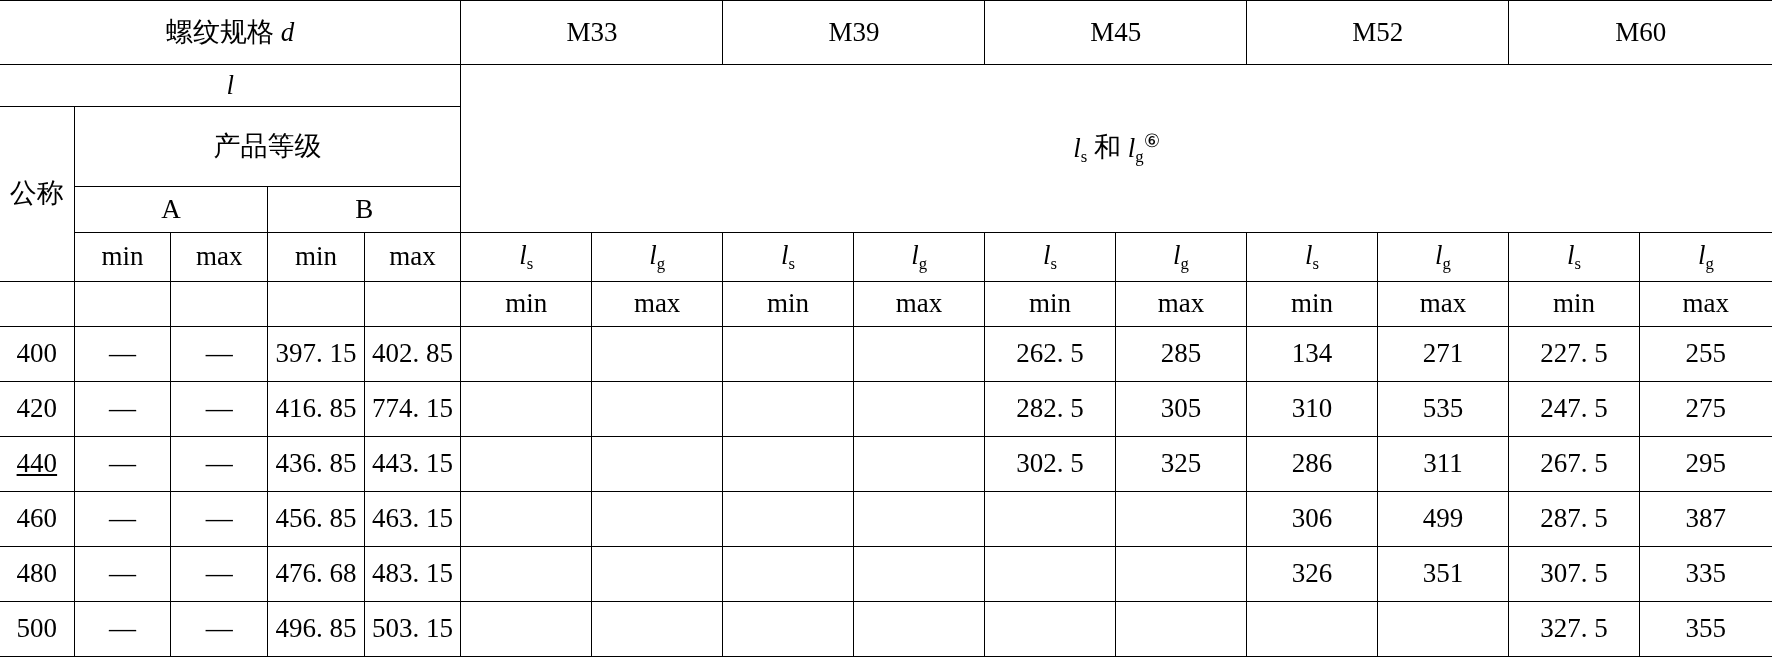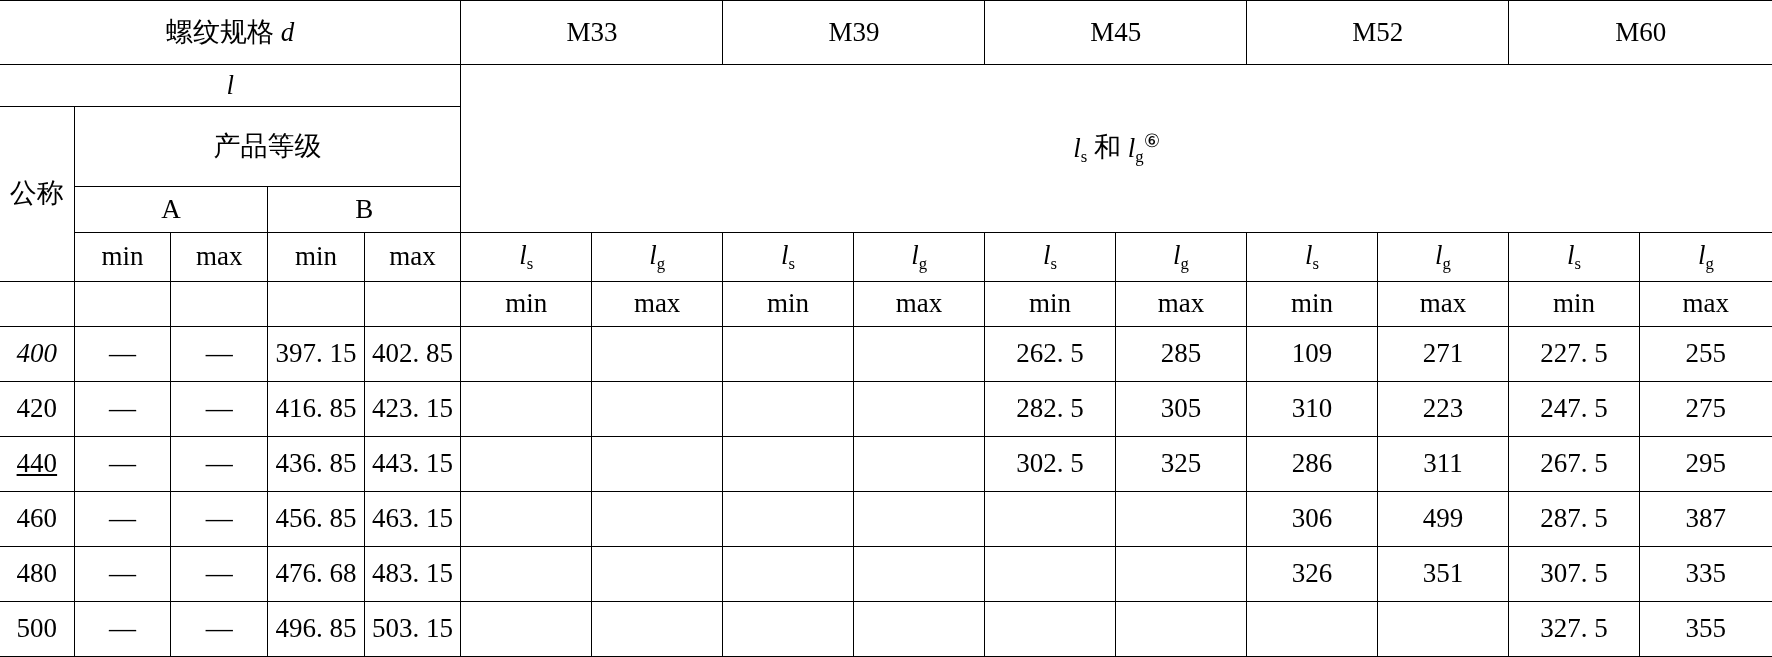--- a/index.html
+++ b/index.html
@@ -167,51 +167,51 @@
     <td class="small" style="border-top:none;"><span>max</span></td>
     <td class="small" style="border-top:none;"><span>min</span></td>
     <td class="small" style="border-top:none;"><span>max</span></td>
     <td class="small" style="border-top:none;"><span>min</span></td>
     <td class="small" style="border-top:none;"><span>max</span></td>
     <td class="small" style="border-top:none;"><span>min</span></td>
     <td class="small no-right" style="border-top:none;"><span>max</span></td>
   </tr>
 
   <tr>
-    <td class="no-left" style="height:54px;font-style:italic;"><span>400</span></td>
+    <td class="no-left" style="height:54px;"><span>400</span></td>
     <td class="dash"><span>—</span></td>
     <td class="dash"><span>—</span></td>
     <td><span>397. 15</span></td>
     <td><span>402. 85</span></td>
     <td><span></span></td>
     <td><span></span></td>
     <td><span></span></td>
     <td><span></span></td>
     <td><span>262. 5</span></td>
     <td><span>285</span></td>
-    <td><span>109</span></td>
+    <td><span>134</span></td>
     <td><span>271</span></td>
     <td><span>227. 5</span></td>
     <td class="no-right"><span>255</span></td>
   </tr>
 
   <tr>
     <td class="no-left" style="height:54px;"><span>420</span></td>
     <td class="dash"><span>—</span></td>
     <td class="dash"><span>—</span></td>
     <td><span>416. 85</span></td>
-    <td><span>423. 15</span></td>
+    <td><span>774. 15</span></td>
     <td><span></span></td>
     <td><span></span></td>
     <td><span></span></td>
     <td><span></span></td>
     <td><span>282. 5</span></td>
     <td><span>305</span></td>
     <td><span>310</span></td>
-    <td><span>223</span></td>
+    <td><span>535</span></td>
     <td><span>247. 5</span></td>
     <td class="no-right"><span>275</span></td>
   </tr>
 
   <tr>
     <td class="no-left" style="height:54px;text-decoration:underline;"><span>440</span></td>
     <td class="dash"><span>—</span></td>
     <td class="dash"><span>—</span></td>
     <td><span>436. 85</span></td>
     <td><span>443. 15</span></td>

